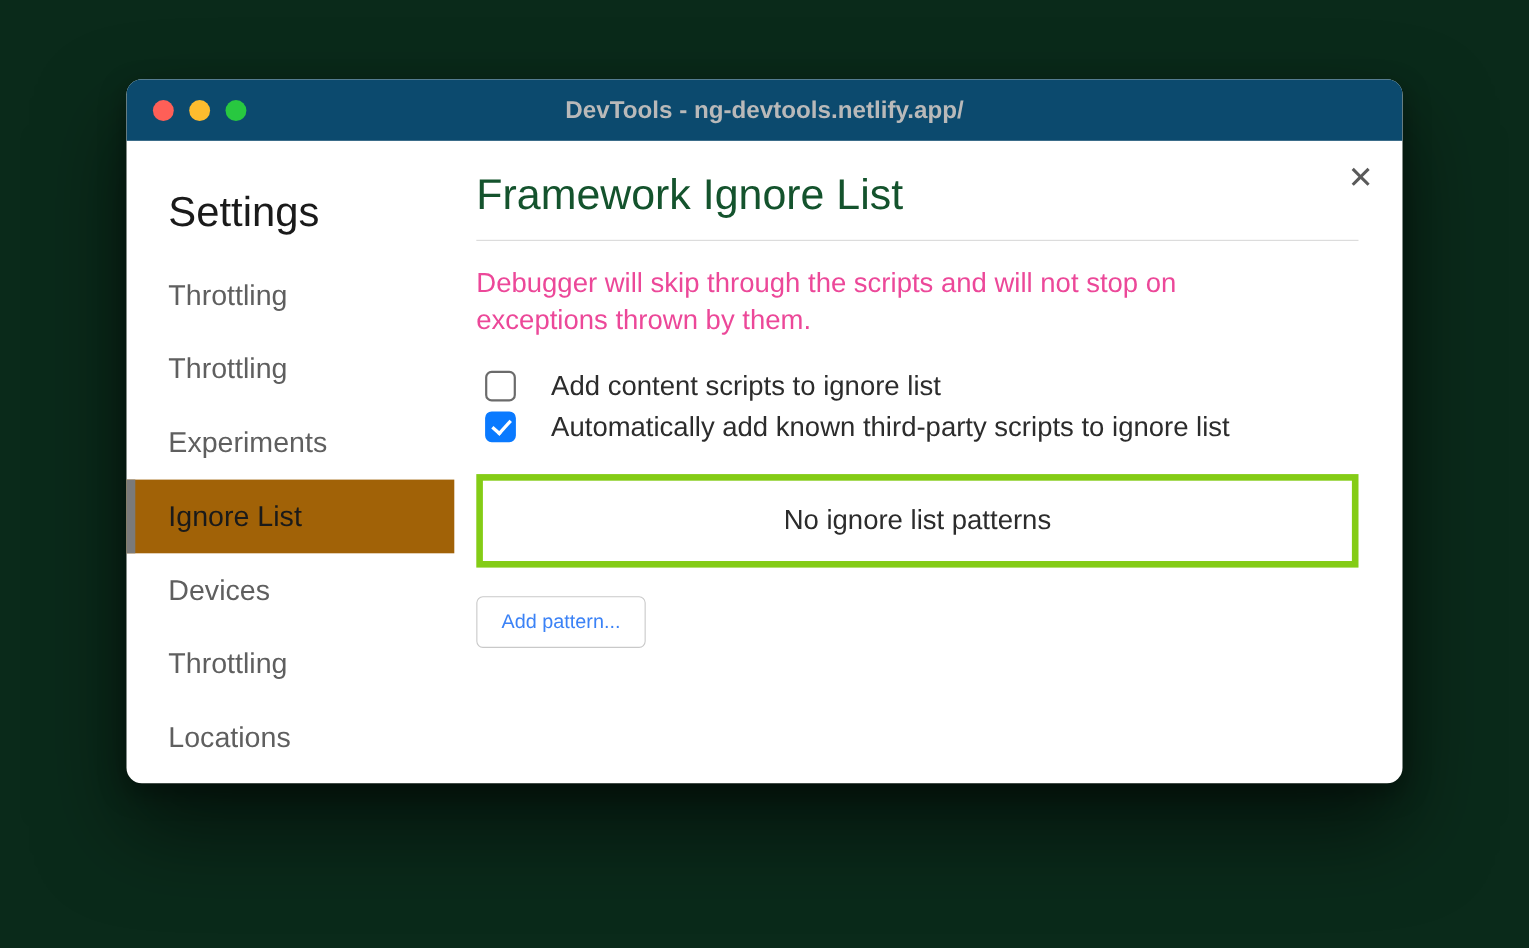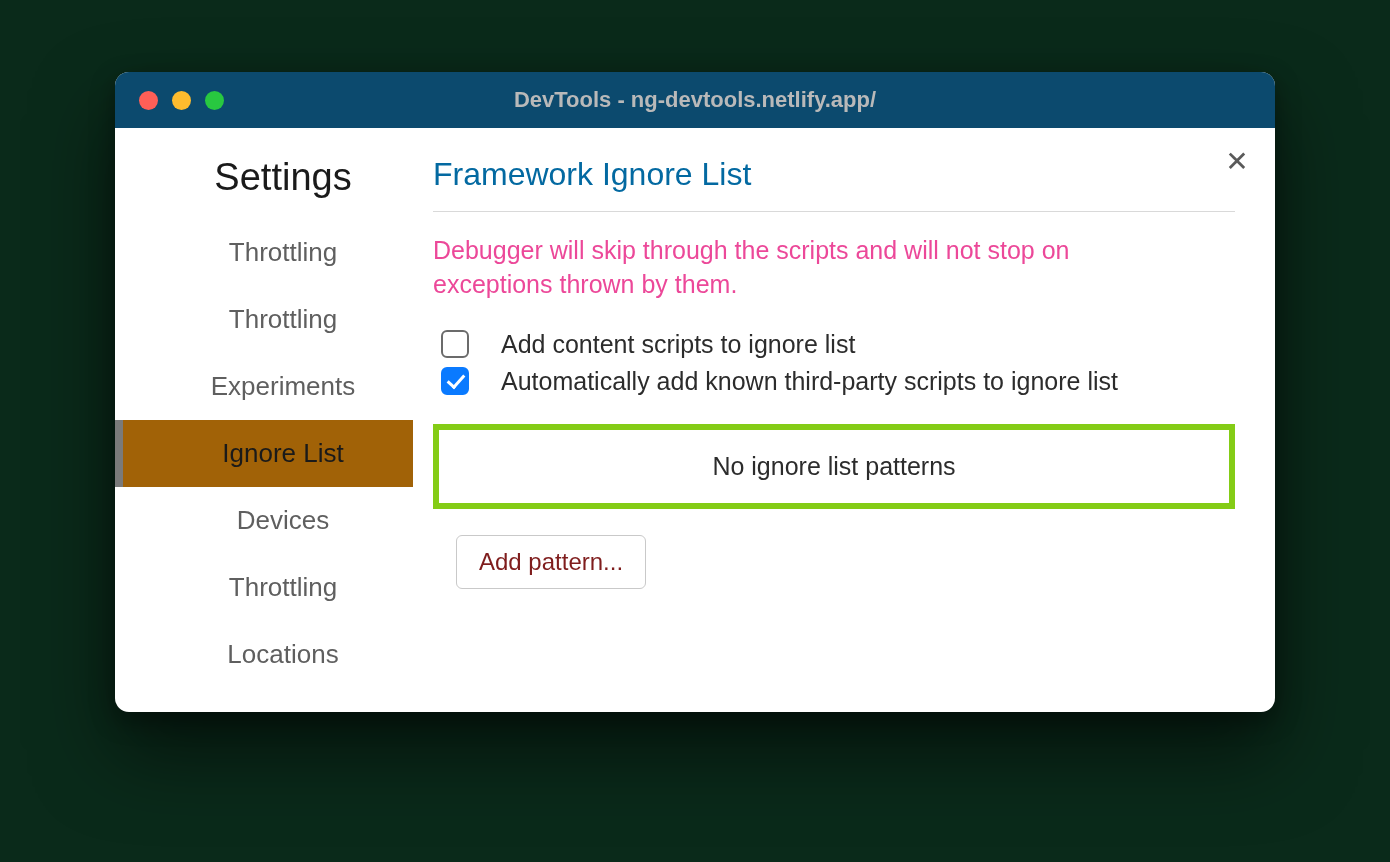--- a/index.html
+++ b/index.html
@@ -67,22 +67,21 @@
     align-items: center;
     justify-content: center;
     color: #5a5a5a;
     font-size: 28px;
     cursor: pointer;
     font-weight: 400;
     line-height: 1;
   }
   .sidebar {
     width: 298px;
-    padding-top: 28px;
-    text-align: center;
+    padding-top: 44px;
   }
   .sidebar-title {
     font-size: 38px;
     font-weight: 400;
     color: #1a1a1a;
     padding: 0 0 20px 38px;
   }
   .nav-item {
     font-size: 26px;
     color: #5f5f5f;
@@ -99,23 +98,23 @@
     position: absolute;
     left: 0; top: 0; bottom: 0;
     width: 8px;
     background: #7a7a7a;
   }
   .main {
     flex: 1;
     padding: 28px 40px 0 20px;
   }
   .main-title {
-    font-size: 32px;
+    font-size: 39px;
     font-weight: 400;
-    color: #0369a1;
+    color: #14532d;
     padding-bottom: 18px;
     border-bottom: 1px solid #d9d9d9;
     margin-bottom: 22px;
   }
   .description {
     font-size: 25px;
     color: #ec4899;
     line-height: 1.35;
     margin-bottom: 28px;
     max-width: 760px;
@@ -161,25 +160,24 @@
     text-align: center;
     font-size: 25px;
     color: #2c2c2c;
   }
   .add-pattern {
     margin-top: 26px;
     display: inline-block;
     border: 1px solid #c9c9c9;
     border-radius: 6px;
     padding: 12px 22px;
-    font-size: 24px;
-    color: #7f1d1d;
+    font-size: 18px;
+    color: #3b82f6;
     background: #fff;
     cursor: pointer;
-    margin-left: 23px;
   }
 </style>
 </head>
 <body>
 
 <div class="window">
 
   <div class="titlebar">
     <div class="traffic-lights">
       <div class="dot red"></div>

